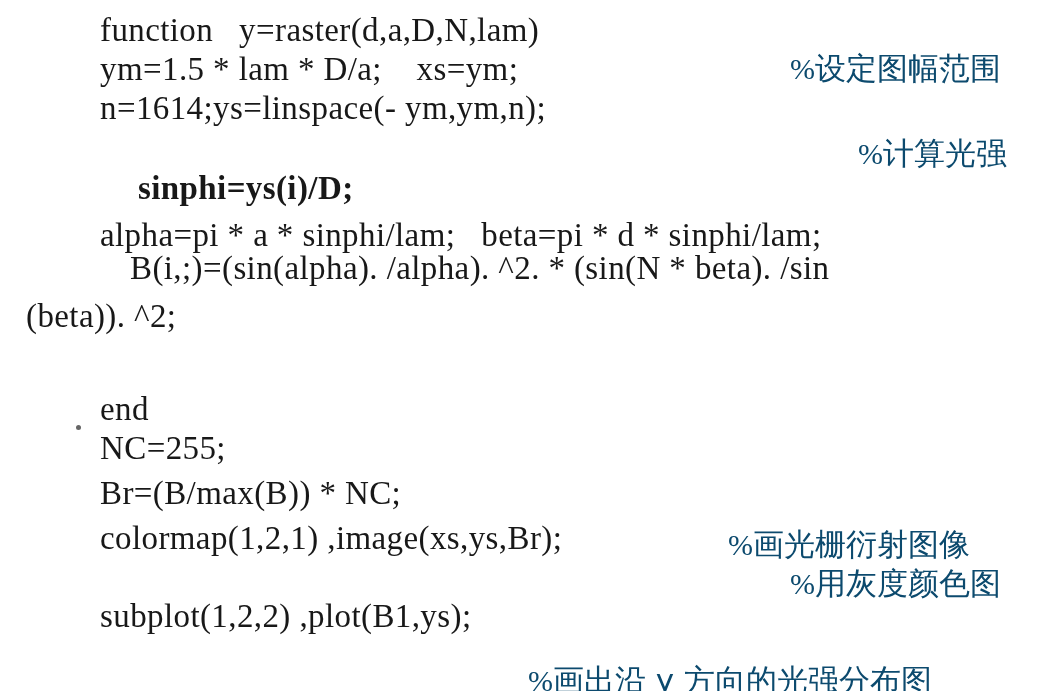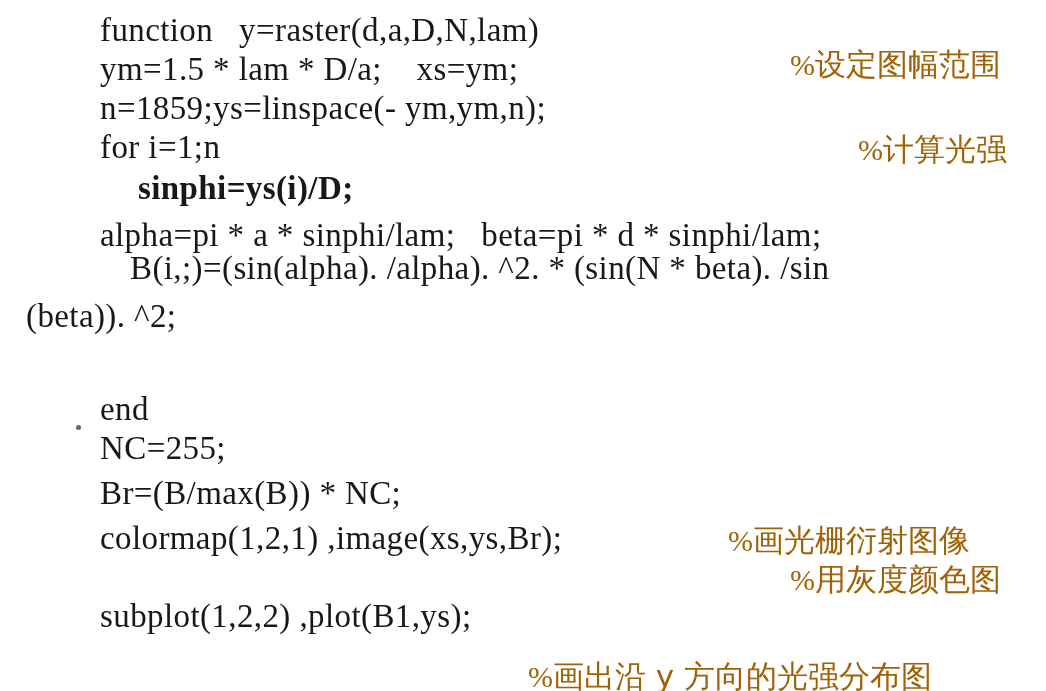--- a/index.html
+++ b/index.html
@@ -29,22 +29,22 @@
     font-size: 33px;
     line-height: 33px;
     letter-spacing: 0.4px;
     color: #181818;
   }
   .comment {
     position: absolute;
     white-space: pre;
     font-family: "DejaVu Sans", "Liberation Sans", sans-serif;
     font-size: 31px;
-    line-height: 32px;
-    color: #a16207;
+    line-height: 40px;
+    color: #0c4a6e;
   }
   .comment .pct {
     font-family: "Liberation Serif", "DejaVu Serif", serif;
     font-size: 30px;
   }
   .comment .cjk {
     font-family: "DejaVu Sans", "Liberation Sans", sans-serif;
     letter-spacing: 0px;
   }
   
@@ -57,22 +57,21 @@
     opacity: .85;
   }
 </style>
 </head>
 <body>
 
 <div id="page">
 
   <div class="code-line" style="left:80px; top:14px;">function   y=raster(d,a,D,N,lam)</div>
   <div class="code-line" style="left:80px; top:53px;">ym=1.5 * lam * D/a;    xs=ym;</div>
-  <div class="code-line" style="left:80px; top:92px;">n=1859;ys=linspace(- ym,ym,n);</div>
-  <div class="code-line" style="left:80px; top:131px;">for i=1;n</div>
+  <div class="code-line" style="left:80px; top:92px;">n=1614;ys=linspace(- ym,ym,n);</div>
   <div class="code-line" style="left:118px; top:172px;font-weight:bold;">sinphi=ys(i)/D;</div>
   <div class="code-line" style="left:80px; top:219px;">alpha=pi * a * sinphi/lam;   beta=pi * d * sinphi/lam;</div>
   <div class="code-line" style="left:110px; top:252px;">B(i,;)=(sin(alpha). /alpha). ^2. * (sin(N * beta). /sin</div>
   <div class="code-line" style="left:6px; top:300px;">(beta)). ^2;</div>
   <div class="code-line" style="left:80px; top:393px;">end</div>
   <div class="code-line" style="left:80px; top:432px;">NC=255;</div>
   <div class="code-line" style="left:80px; top:477px;">Br=(B/max(B)) * NC;</div>
   <div class="code-line" style="left:80px; top:522px;">colormap(1,2,1) ,image(xs,ys,Br);</div>
   <div class="code-line" style="left:80px; top:600px;">subplot(1,2,2) ,plot(B1,ys);</div>
 

